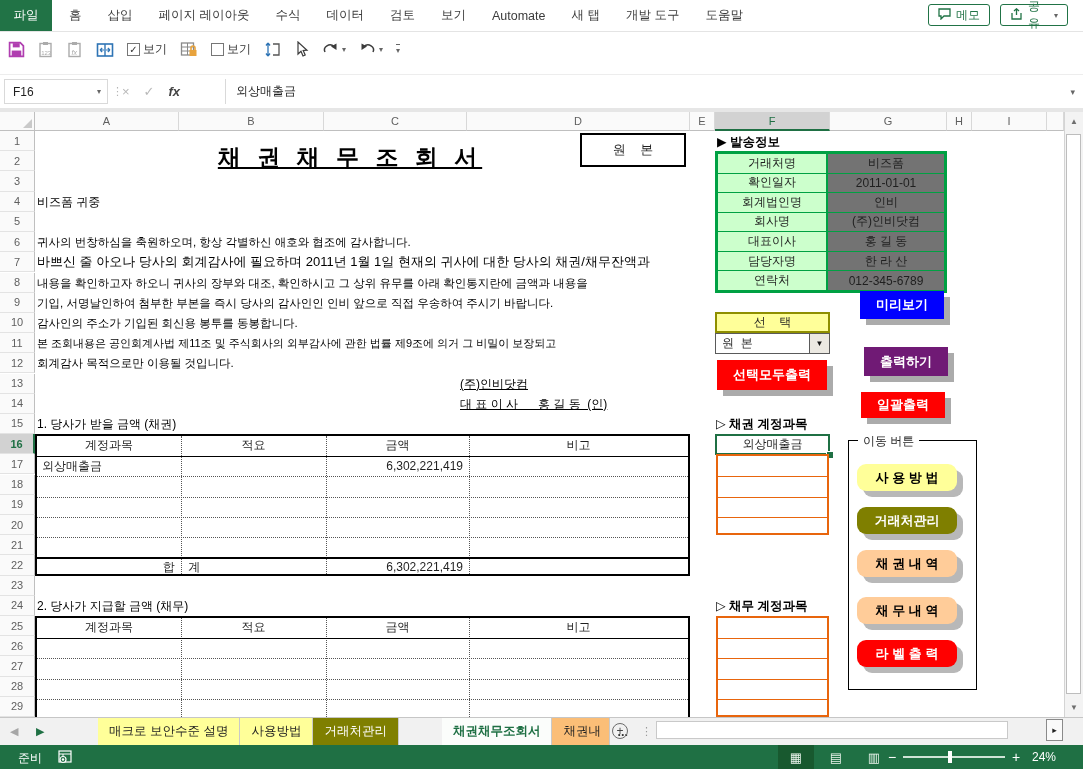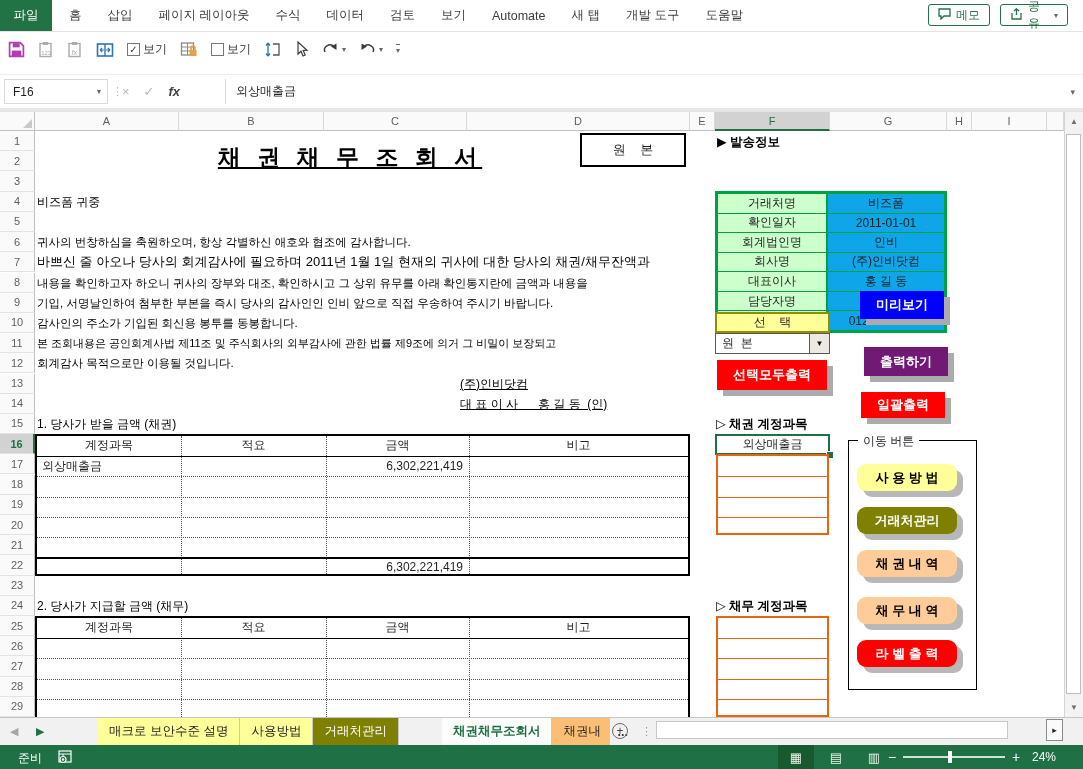--- a/index.html
+++ b/index.html
@@ -48,21 +48,21 @@
   .uline{text-decoration:underline;}
   
   .xtable{position:absolute;left:35px;width:655px;border:2px solid #000;box-sizing:border-box;background:#fff;}
   .vline{position:absolute;top:0;bottom:0;width:0;border-left:1px dotted #555;}
   .hdot{position:absolute;left:0;right:0;height:0;border-top:1px dotted #555;}
   .hsolid{position:absolute;left:0;right:0;height:0;border-top:2px solid #000;}
   .th{position:absolute;top:0;height:20.2px;line-height:19px;text-align:center;font-size:12px;}
   .tcell{position:absolute;height:20.2px;line-height:20.2px;font-size:12px;}
   
   #sendtbl{position:absolute;left:715px;top:151px;width:232px;height:142px;border:3px solid #00A143;box-sizing:border-box;
-           display:grid;grid-template-columns:110px 1fr;background:#0ea5e9;margin-top:40px;}
+           display:grid;grid-template-columns:110px 1fr;background:#737373;}
   .si-l{background:#CCFFCC;border-right:2px solid #00A143;border-bottom:1px solid #00A143;font-size:12px;
         display:flex;align-items:center;justify-content:center;}
   .si-v{border-bottom:1px solid #00A143;font-size:12px;display:flex;align-items:center;justify-content:center;}
   .nob{border-bottom:none !important;}
   
   #selbox{position:absolute;left:715px;top:312px;width:115px;height:21px;background:#FFFF99;border:2px solid #8f8f00;
           box-sizing:border-box;display:flex;align-items:center;justify-content:center;font-size:12px;}
   #seldrop{position:absolute;left:715px;top:333px;width:115px;height:21px;background:#fff;border:1px solid #5a5a5a;
            box-sizing:border-box;display:flex;align-items:center;font-size:12px;}
   #seldropbtn{position:absolute;right:0;top:0;width:19px;height:19px;background:#ece9e2;border-left:1px solid #5a5a5a;
@@ -313,20 +313,21 @@
     <div class="hdot" style="top:60.6px;"></div>
     <div class="hdot" style="top:80.8px;"></div>
     <div class="hdot" style="top:101px;"></div>
     <div class="hsolid" style="top:121.2px;"></div>
     <div class="th" style="left:0;width:144px;">계정과목</div>
     <div class="th" style="left:144px;width:145px;">적요</div>
     <div class="th" style="left:289px;width:143px;">금액</div>
     <div class="th" style="left:432px;width:219px;">비고</div>
     <div class="tcell" style="left:5px;top:20.2px;">외상매출금</div>
     <div class="tcell" style="left:289px;top:20.2px;width:137px;text-align:right;">6,302,221,419</div>
+    <div class="tcell pre" style="left:0;top:121.2px;width:289px;text-align:center;">합    계</div>
     <div class="tcell" style="left:289px;top:121.2px;width:137px;text-align:right;">6,302,221,419</div>
   </div>
 
   <div class="celltxt" style="left:37px;top:595.8px;">2. 당사가 지급할 금액 (채무)</div>
 
   <div class="xtable" style="top:616px;height:101px;border-bottom:none;overflow:hidden;">
     <div class="vline" style="left:144px;"></div>
     <div class="vline" style="left:289px;"></div>
     <div class="vline" style="left:432px;"></div>
     <div class="hsolid" style="top:20.2px;border-top-width:1.5px;"></div>

